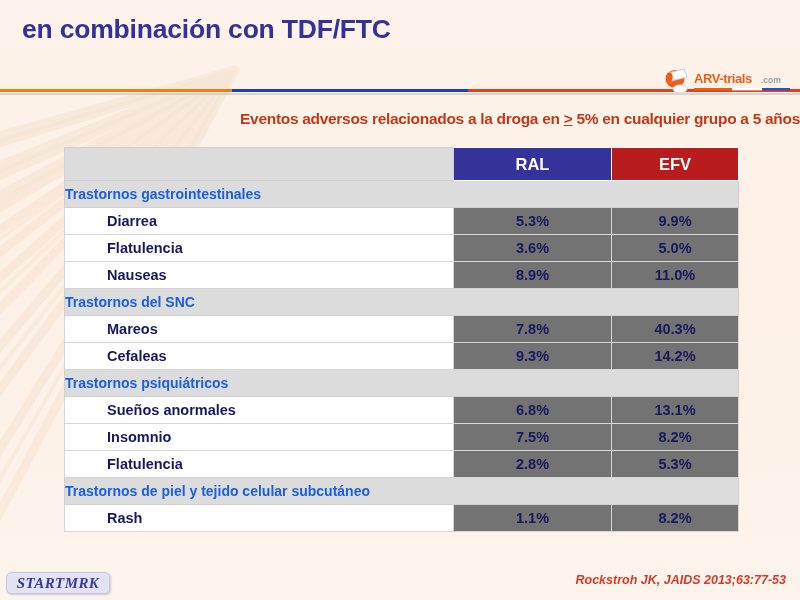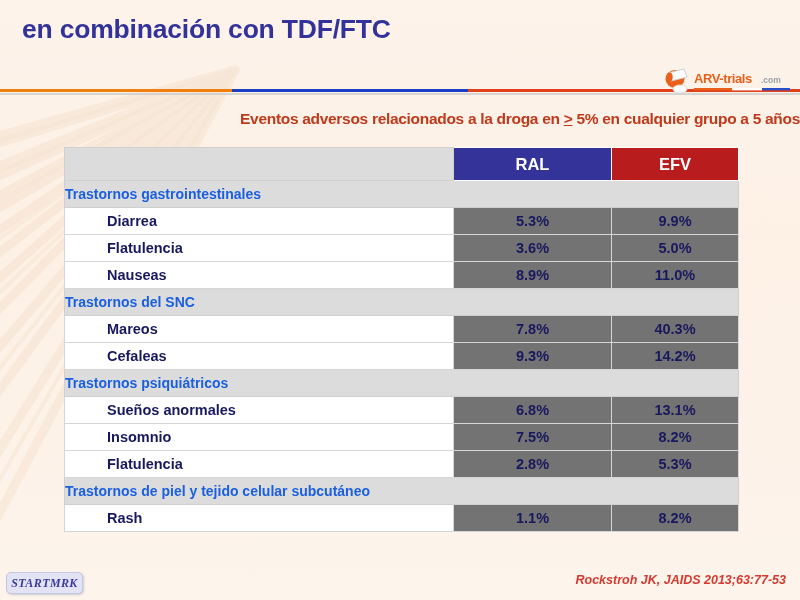--- a/index.html
+++ b/index.html
@@ -150,31 +150,31 @@
     background: #737373;
     color: #17185e;
     text-align: center;
   }
 
   
   #badge {
     position: absolute;
     left: 6px;
     top: 572px;
-    width: 77px;
+    width: 104px;
     height: 22px;
     background: #e2e3f4;
     border: 1px solid #c4c6e4;
     border-radius: 5px;
     box-shadow: 1px 1px 2px rgba(120,120,150,.35);
     color: #3a3a9c;
     font-family: "Liberation Serif", serif;
     font-style: italic;
     font-weight: bold;
-    font-size: 12px;
+    font-size: 15px;
     letter-spacing: .4px;
     display: flex;
     align-items: center;
     justify-content: center;
   }
 
   #citation {
     position: absolute;
     right: 14px;
     top: 573px;

